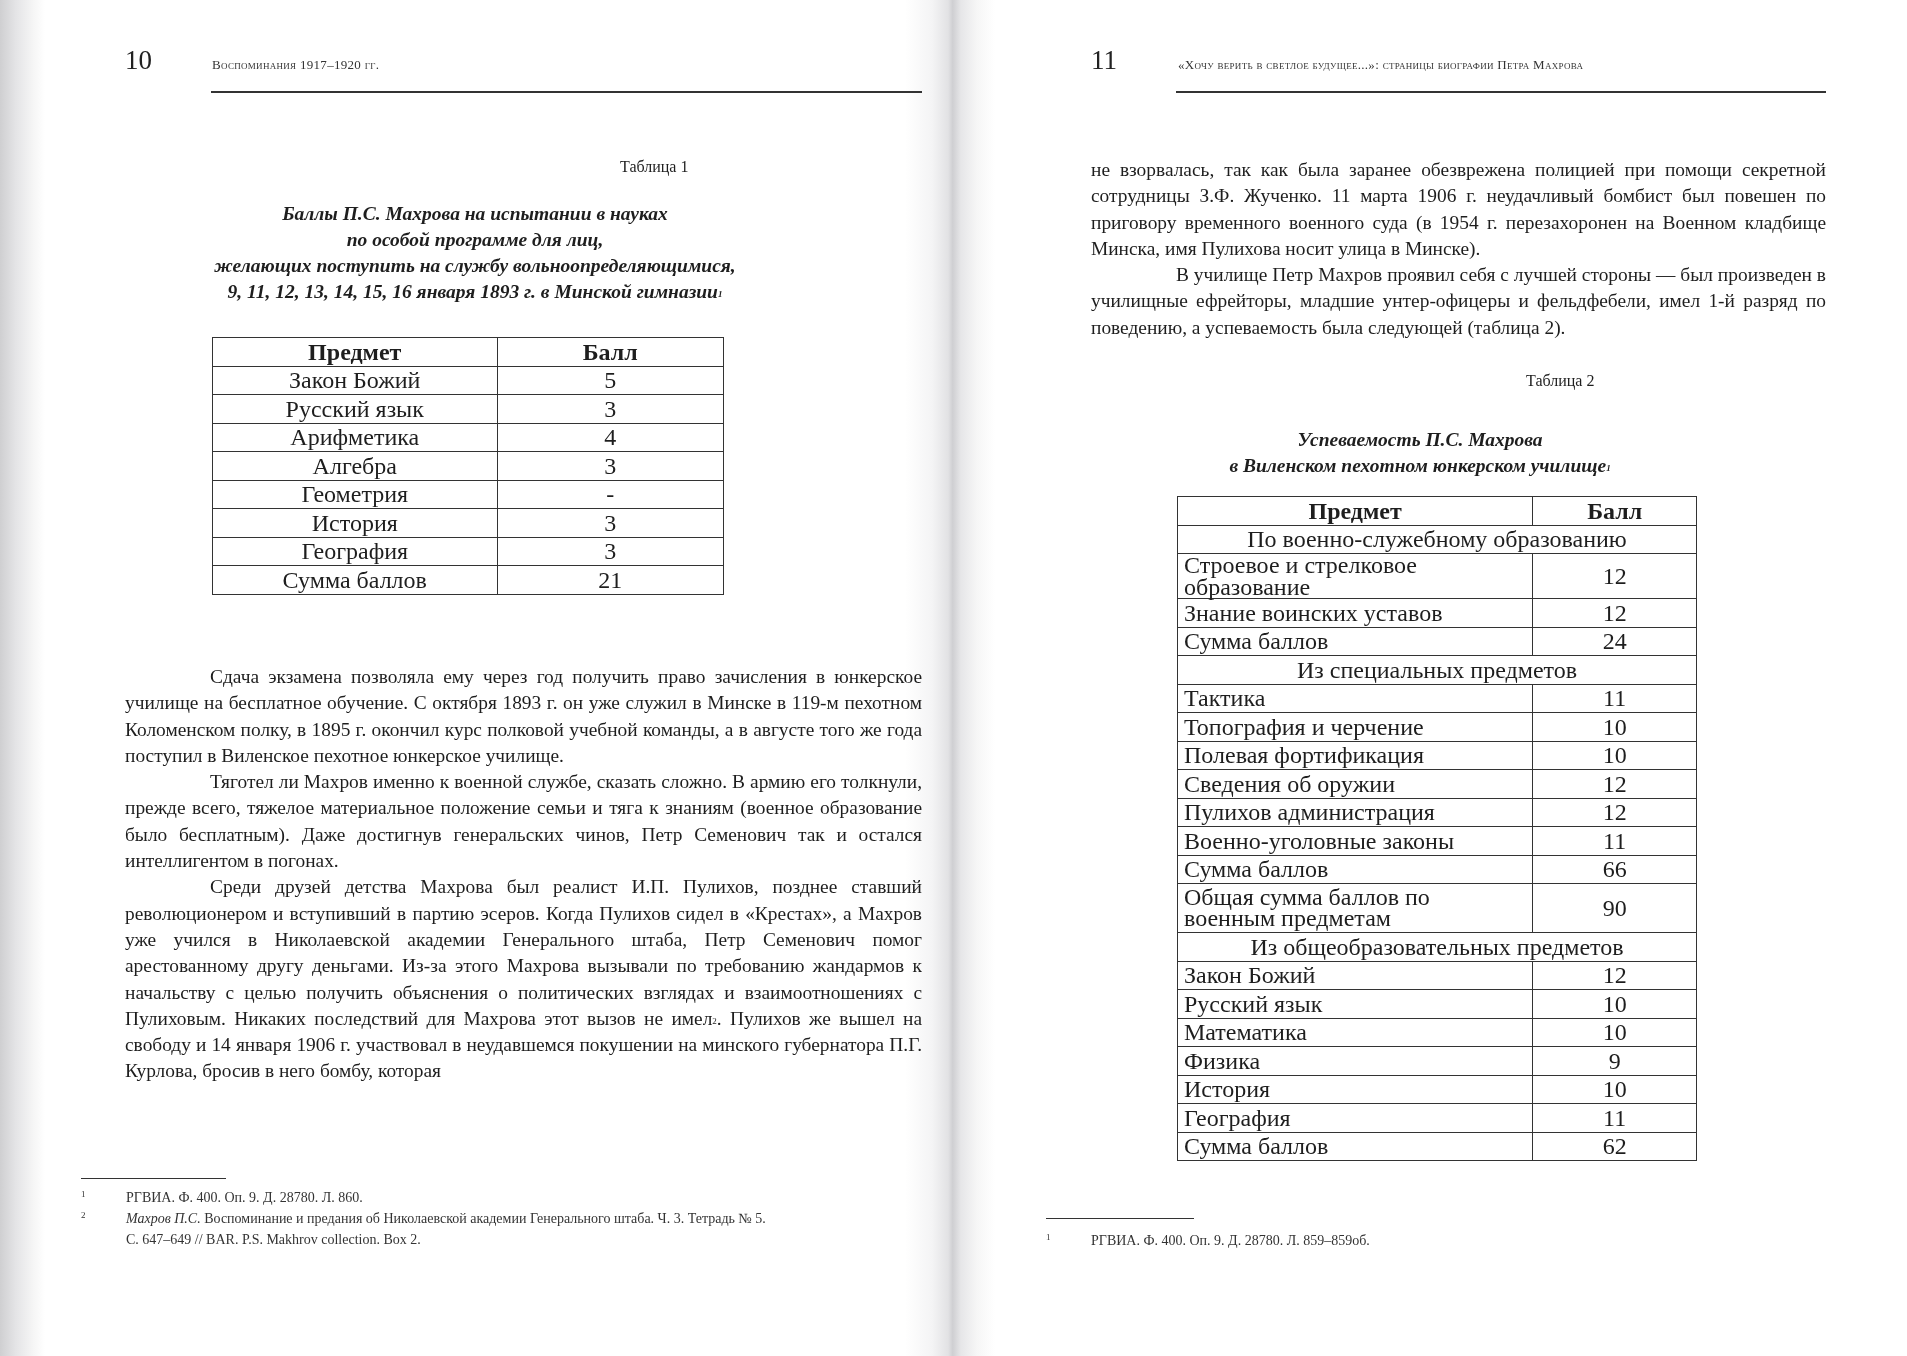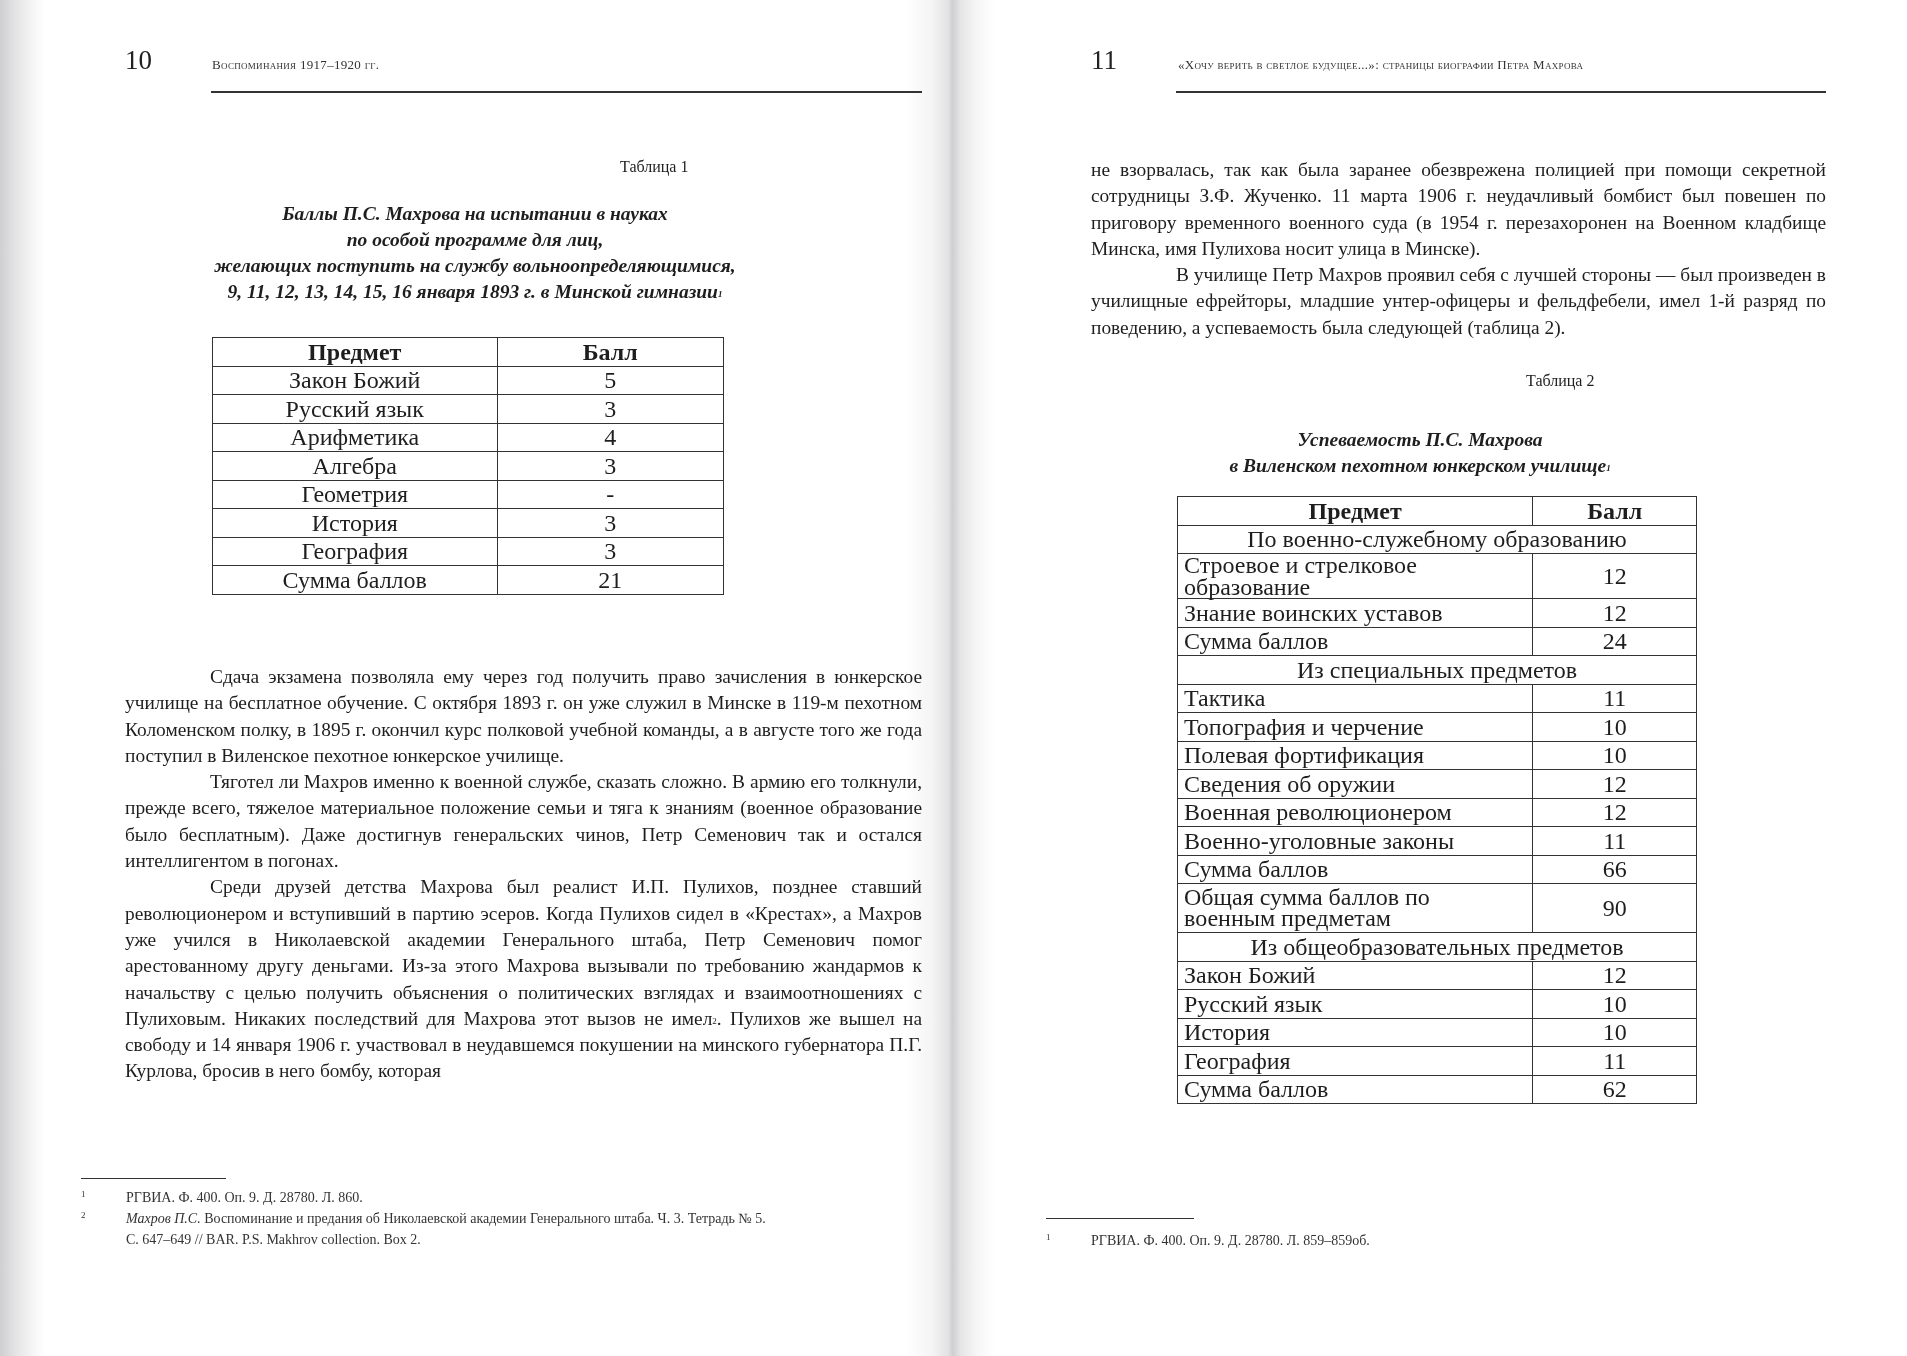--- a/index.html
+++ b/index.html
@@ -197,21 +197,21 @@
         </tr>
     <tr>
           <td class="l">Полевая фортификация</td>
           <td class="c">10</td>
         </tr>
     <tr>
           <td class="l">Сведения об оружии</td>
           <td class="c">12</td>
         </tr>
     <tr>
-          <td class="l">Военная революционером</td>
+          <td class="l">Пулихов администрация</td>
           <td class="c">12</td>
         </tr>
     <tr>
           <td class="l">Военно-уголовные законы</td>
           <td class="c">11</td>
         </tr>
     <tr>
           <td class="l">Сумма баллов</td>
           <td class="c">66</td>
         </tr>
@@ -223,20 +223,28 @@
     <tr>
           <td colspan="2" class="c">Из общеобразовательных предметов</td>
         </tr>
     <tr>
           <td class="l">Закон Божий</td>
           <td class="c">12</td>
         </tr>
     <tr>
           <td class="l">Русский язык</td>
           <td class="c">10</td>
+        </tr>
+    <tr>
+          <td class="l">Математика</td>
+          <td class="c">10</td>
+        </tr>
+    <tr>
+          <td class="l">Физика</td>
+          <td class="c">9</td>
         </tr>
     <tr>
           <td class="l">История</td>
           <td class="c">10</td>
         </tr>
     <tr>
           <td class="l">География</td>
           <td class="c">11</td>
         </tr>
     <tr>

